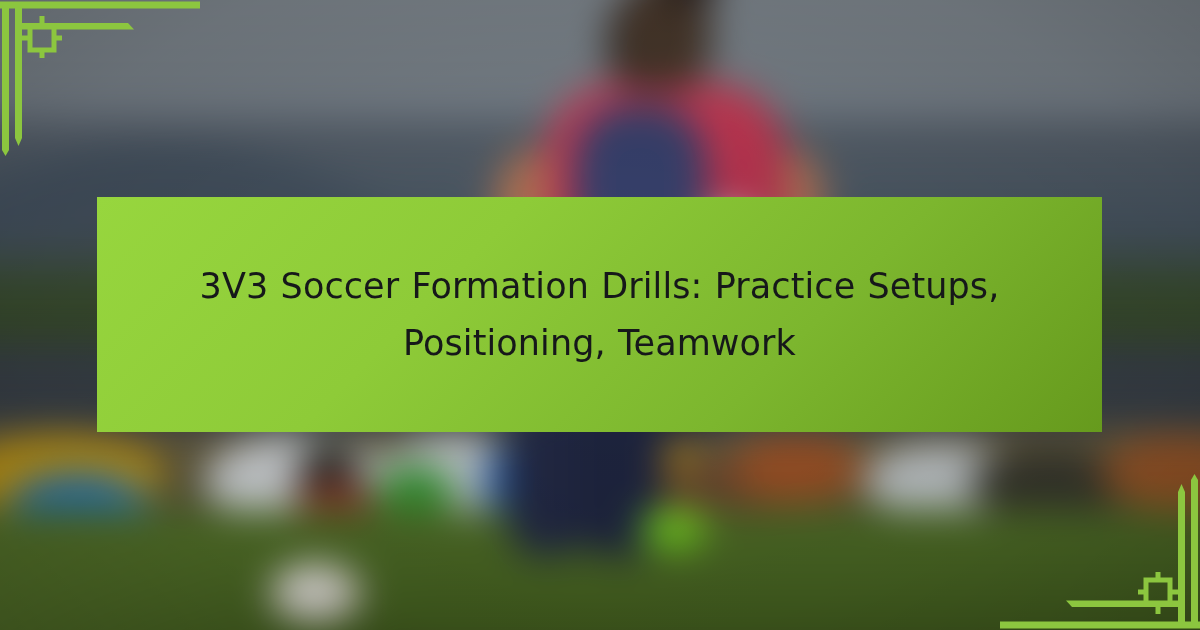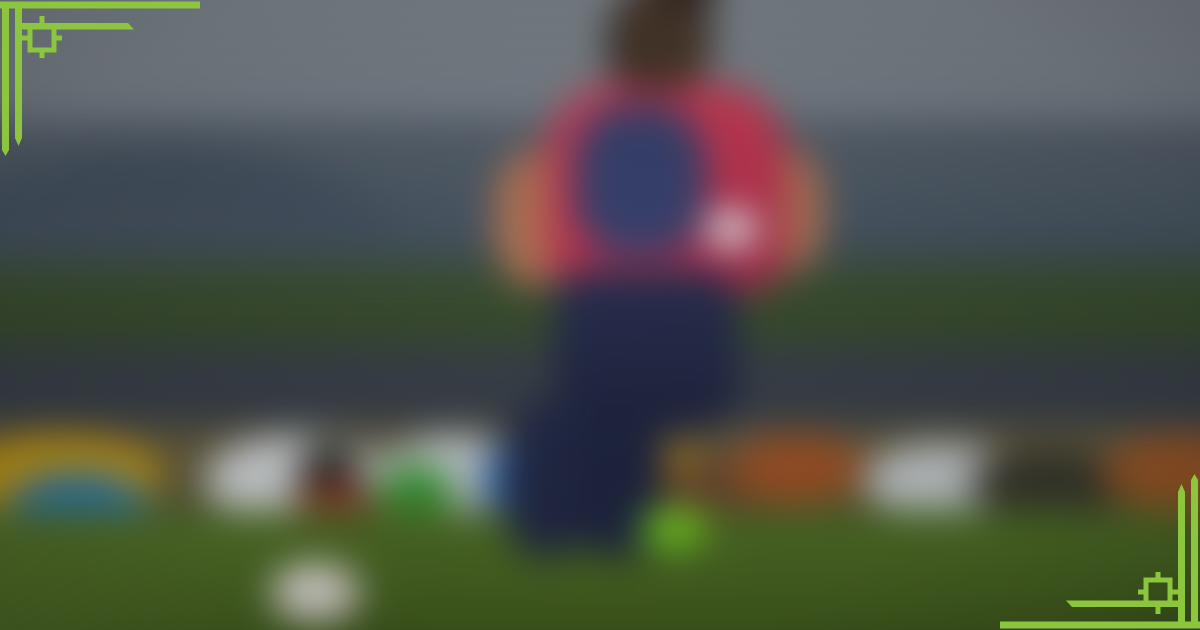--- a/index.html
+++ b/index.html
@@ -229,14 +229,17 @@
     <svg width="200" height="170" viewBox="0 0 200 170" fill="none" xmlns="http://www.w3.org/2000/svg">
       <path d="M0 1.5 H200 V8.5 H0 Z" fill="#8cc63f"></path>
       <path d="M16 23 H128 L134 29.5 H16 Z" fill="#8cc63f"></path>
       <path d="M2 6 H9 V150 L5.5 156 L2 150 Z" fill="#8cc63f"></path>
       <path d="M15 6 H22 V138 L18.5 146 L15 138 Z" fill="#8cc63f"></path>
       <path d="M30 26 H54 V50 H30 Z" stroke="#8cc63f" stroke-width="5" fill="none"></path>
       <path d="M42 16 V26 M42 50 V58 M22 38 H30 M54 38 H62" stroke="#8cc63f" stroke-width="5"></path>
     </svg>
   </div>
 
+  <div class="banner">
+    <h1 class="banner-title">3V3 Soccer Formation Drills: Practice Setups, Positioning, Teamwork</h1>
+  </div>
 
 </div>
 
 </body></html>

